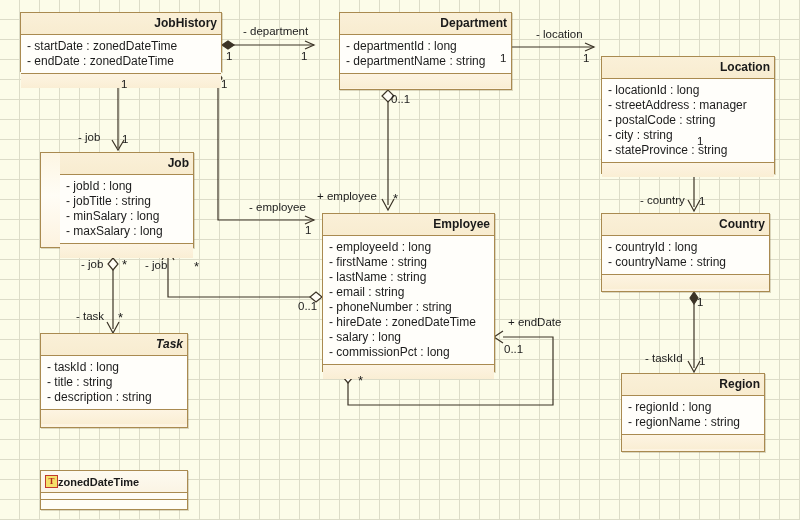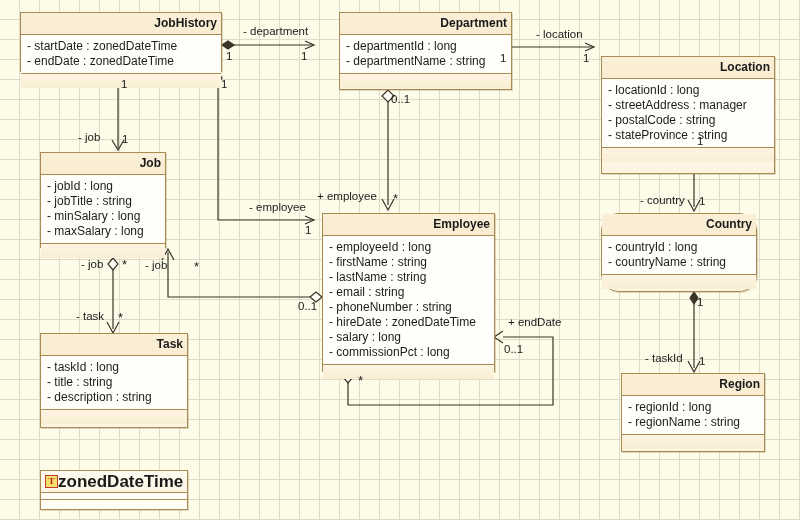--- a/index.html
+++ b/index.html
@@ -38,21 +38,21 @@
     box-sizing: border-box;
     text-align: right;
     font-weight: bold;
     font-size: 12px;
     color: #1a1a1a;
     padding: 4px 4px 4px 4px;
     border-bottom: 1px solid #a98a50;
     background: linear-gradient(to bottom, #faf0d8 0%, #f8ecd0 100%);
     line-height: 13px;
   }
-  .uml-header.abstract { }
+  .uml-header.abstract { font-style: italic; }
   .uml-attrs {
     box-sizing: border-box;
     padding: 4px 0 4px 6px;
     background: #fffefa;
     border-bottom: 1px solid #a98a50;
   }
   .uml-attr {
     font-size: 12px;
     color: #1c1c1c;
     line-height: 15px;
@@ -91,21 +91,21 @@
     font-weight: bold;
     line-height: 11px;
     text-align: center;
     font-family: "Liberation Serif", serif;
     flex: 0 0 auto;
   }
   .dt-name {
     flex: 1 1 auto;
     text-align: left;
     font-weight: bold;
-    font-size: 17px;
+    font-size: 11px;
     color: #1a1a1a;
     padding-right: 12px;
   }
   .dt-row {
     box-sizing: border-box;
     height: 7px;
     border-bottom: 1px solid #a98a50;
     background: #fffdf6;
   }
   .dt-row.last { border-bottom: none; }
@@ -246,25 +246,26 @@
           <div class="uml-attr">- departmentName : string</div>
         </div>
         <div class="uml-ops"></div>
       </div>
       <div class="uml-class" style="left: 601px; top: 12px; width: 174px; height: 118px; margin-top: 44px;">
         <div class="uml-header">Location</div>
         <div class="uml-attrs">
           <div class="uml-attr">- locationId : long</div>
           <div class="uml-attr">- streetAddress : manager</div>
           <div class="uml-attr">- postalCode : string</div>
+          <div class="uml-attr">- city : string</div>
           <div class="uml-attr">- stateProvince : string</div>
         </div>
         <div class="uml-ops"></div>
       </div>
-      <div class="uml-class" style="left: 40px; top: 152px; width: 126px; height: 96px;">
+      <div class="uml-class" style="left: 40px; top: 152px; width: 154px; height: 96px; padding-left: 19px;">
         <div class="uml-header">Job</div>
         <div class="uml-attrs">
           <div class="uml-attr">- jobId : long</div>
           <div class="uml-attr">- jobTitle : string</div>
           <div class="uml-attr">- minSalary : long</div>
           <div class="uml-attr">- maxSalary : long</div>
         </div>
         <div class="uml-ops"></div>
       </div>
       <div class="uml-class" style="left: 322px; top: 213px; width: 173px; height: 159px;">
@@ -274,21 +275,21 @@
           <div class="uml-attr">- firstName : string</div>
           <div class="uml-attr">- lastName : string</div>
           <div class="uml-attr">- email : string</div>
           <div class="uml-attr">- phoneNumber : string</div>
           <div class="uml-attr">- hireDate : zonedDateTime</div>
           <div class="uml-attr">- salary : long</div>
           <div class="uml-attr">- commissionPct : long</div>
         </div>
         <div class="uml-ops"></div>
       </div>
-      <div class="uml-class" style="left: 601px; top: 213px; width: 156px; height: 79px; border-radius: 18px;">
+      <div class="uml-class" style="left: 601px; top: 213px; width: 169px; height: 79px;">
         <div class="uml-header">Country</div>
         <div class="uml-attrs">
           <div class="uml-attr">- countryId : long</div>
           <div class="uml-attr">- countryName : string</div>
         </div>
         <div class="uml-ops"></div>
       </div>
       <div class="uml-class" style="left: 40px; top: 333px; width: 148px; height: 95px;">
         <div class="uml-header abstract">Task</div>
         <div class="uml-attrs">

